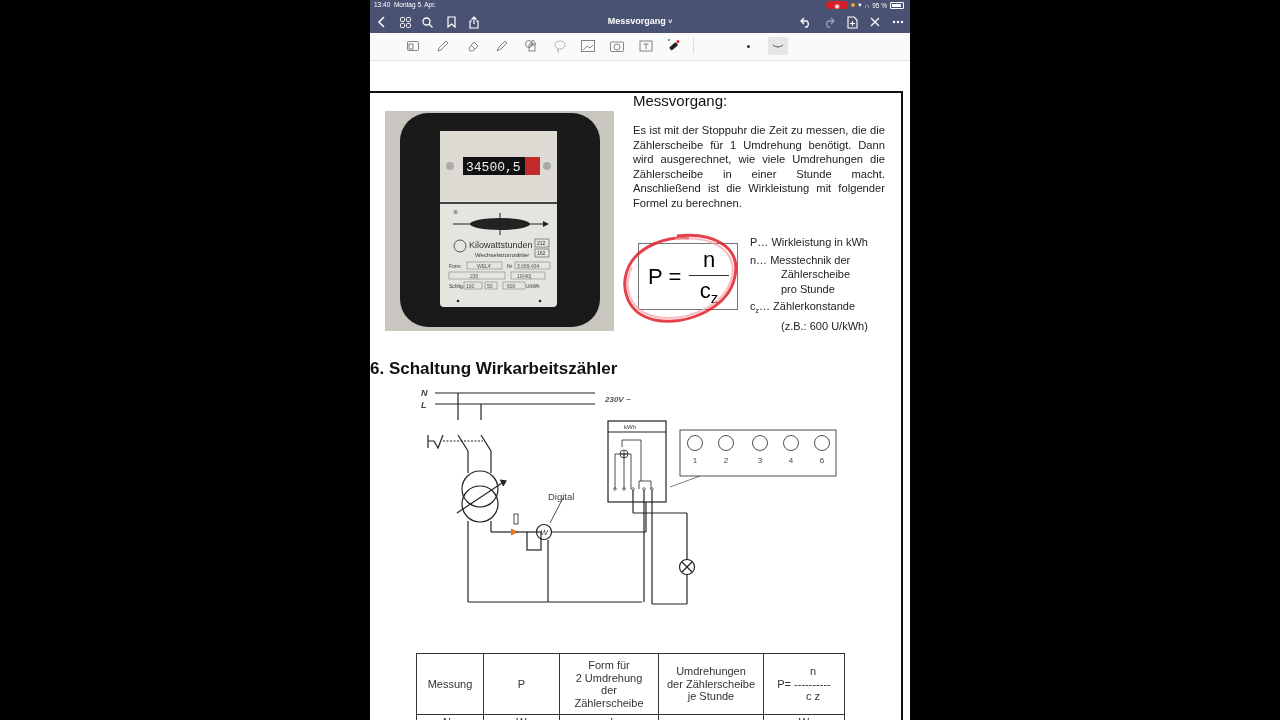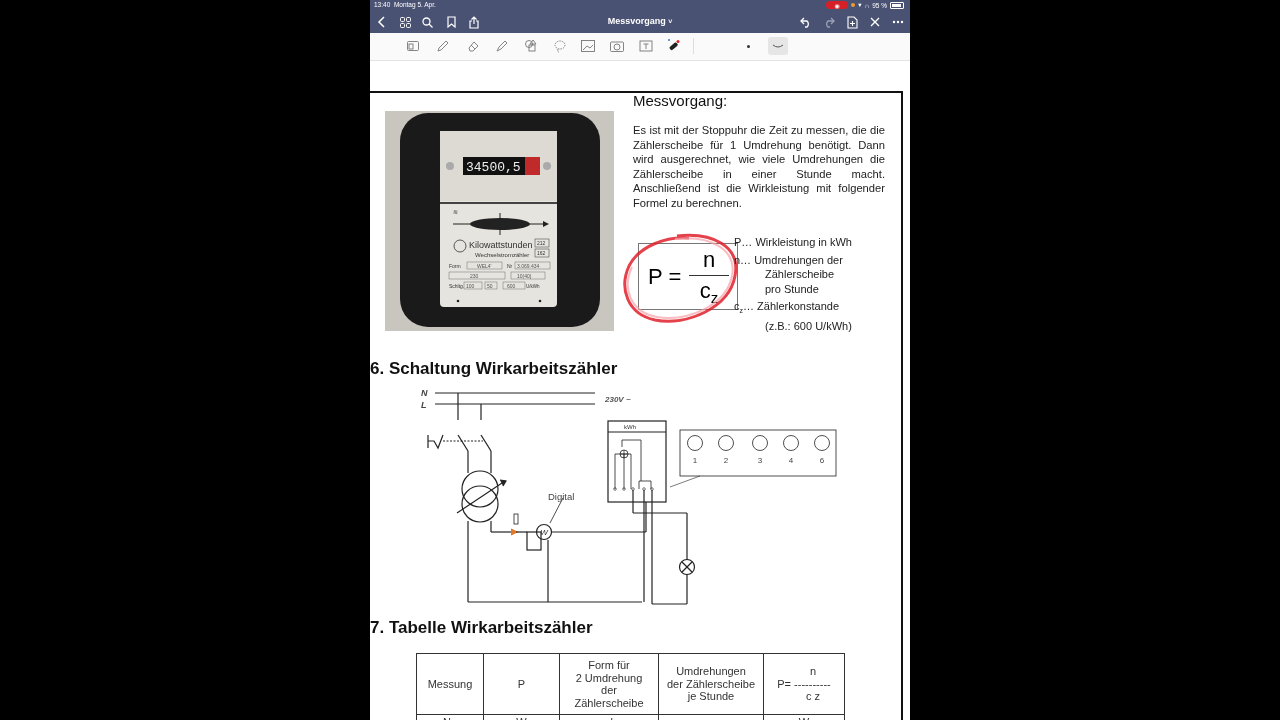--- a/index.html
+++ b/index.html
@@ -19,21 +19,21 @@
   .toolbar .sep{position:absolute;left:323px;top:5px;width:1px;height:16px;background:#ddd;}
   .page{position:absolute;left:0;top:91px;width:531px;height:640px;border:2px solid #111;border-left:none;}
   .photo{position:absolute;left:15px;top:111px;width:229px;height:220px;}
   .mv-title{position:absolute;left:263px;top:92px;font-size:15px;color:#111;}
   .mv-body{position:absolute;left:263px;top:123px;width:252px;font-size:11.2px;line-height:14.6px;color:#222;text-align:justify;}
   .formula{position:absolute;left:268px;top:243px;width:98px;height:65px;border:1px solid #777;}
   .formula .p{position:absolute;left:9px;top:20px;font-size:22px;}
   .formula .frac{position:absolute;left:50px;top:3px;width:40px;text-align:center;font-size:22px;}
   .formula .frac .line{height:1px;background:#333;margin:2px 0;}
   .red-circle{position:absolute;left:247px;top:228px;width:130px;height:100px;}
-  .legend{position:absolute;left:364px;top:235px;width:140px;font-size:11px;line-height:14.5px;color:#222;}
+  .legend{position:absolute;left:380px;top:235px;width:140px;font-size:11px;line-height:14.5px;color:#222;}
   .h6{position:absolute;left:0;top:359px;font-size:17px;font-weight:bold;color:#111;text-align:right;}
   .circuit{position:absolute;left:40px;top:385px;width:430px;height:225px;}
   .h7{position:absolute;left:0;top:618px;font-size:17px;font-weight:bold;color:#111;}
   table.tbl{position:absolute;left:46px;top:653px;border-collapse:collapse;font-size:11px;color:#333;}
   table.tbl td{border:1px solid #333;text-align:center;vertical-align:middle;padding:0 2px;line-height:12.5px;}
 </style>
 </head>
 <body>
 
 <div class="ipad">
@@ -245,21 +245,21 @@
     </div>
   </div>
   <svg class="red-circle" viewBox="0 0 130 100">
     <path d="M60 8 C95 4 124 18 118 48 C112 80 70 98 38 92 C10 86 2 60 12 38 C22 18 50 8 72 10" fill="none" stroke="#e0202c" stroke-width="3" opacity="0.85"></path>
     <path d="M58 11 C93 7 120 21 115 48 C109 78 70 94 40 89 C13 84 5 60 15 39" fill="none" stroke="#f6a0a6" stroke-width="2" opacity="0.7"></path>
   </svg>
 
   <div class="legend">
     <div>P… Wirkleistung in kWh</div>
     <div style="display:flex;justify-content:space-between;margin-top:3px;">
-        <span>n…  Umdrehungen der</span>
+        <span>n…  Messtechnik der</span>
       </div>
     <div style="padding-left:31px;">Zählerscheibe</div>
     <div style="padding-left:31px;">pro Stunde</div>
     <div style="margin-top:3px;"><span>c</span><sub style="font-size:7px;">z</sub><span>… Zählerkonstande</span></div>
     <div style="padding-left:31px;">(z.B.: 600 U/kWh)</div>
   </div>
 
   <div class="h6">6. Schaltung Wirkarbeitszähler</div>
 
   <svg class="circuit" viewBox="0 0 430 225" font-family="Liberation Sans, sans-serif">
@@ -327,21 +327,20 @@
     <text x="220" y="44" font-size="6" fill="#333" text-anchor="middle">kWh</text>
     <text x="138" y="115" font-size="9.5" fill="#444">Digital</text>
     <text x="134" y="150" font-size="8" fill="#333" text-anchor="middle" font-style="italic">W</text>
     <text x="285" y="78" font-size="8" fill="#444" text-anchor="middle">1</text>
     <text x="316" y="78" font-size="8" fill="#444" text-anchor="middle">2</text>
     <text x="350" y="78" font-size="8" fill="#444" text-anchor="middle">3</text>
     <text x="381" y="78" font-size="8" fill="#444" text-anchor="middle">4</text>
     <text x="412" y="78" font-size="8" fill="#444" text-anchor="middle">6</text>
   </svg>
 
-  <div class="h7">7. Tabelle Wirkarbeitszähler</div>
 
   <table class="tbl">
     <tbody>
         <tr style="height:61px;">
       <td style="width:62px;text-align:center;">Messung</td>
       <td style="width:71px;">P</td>
       <td style="width:94px;">
         <div>Form für</div>
         <div>2 Umdrehung</div>
         <div>der</div>

